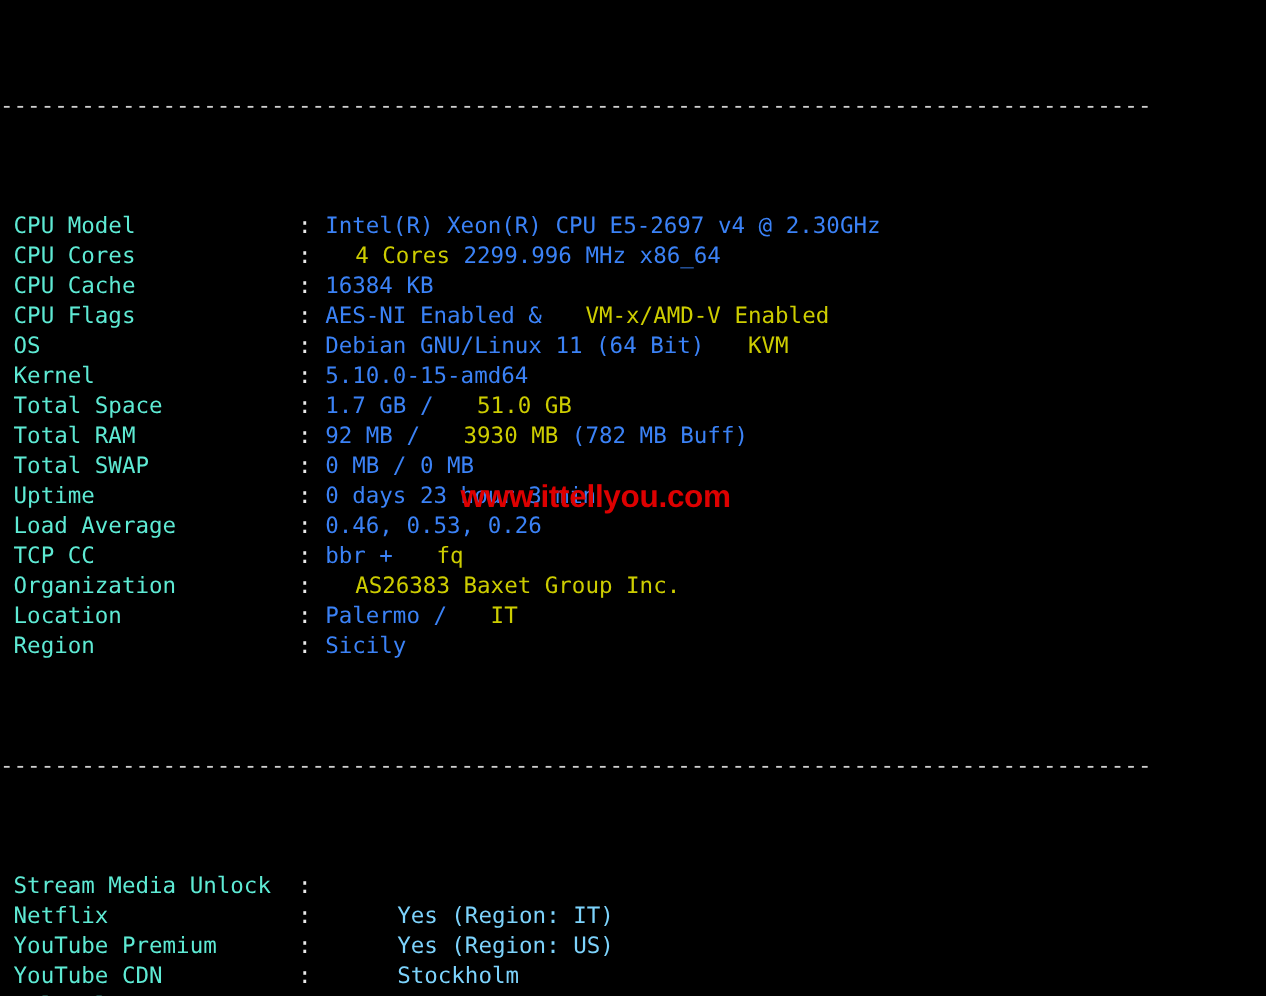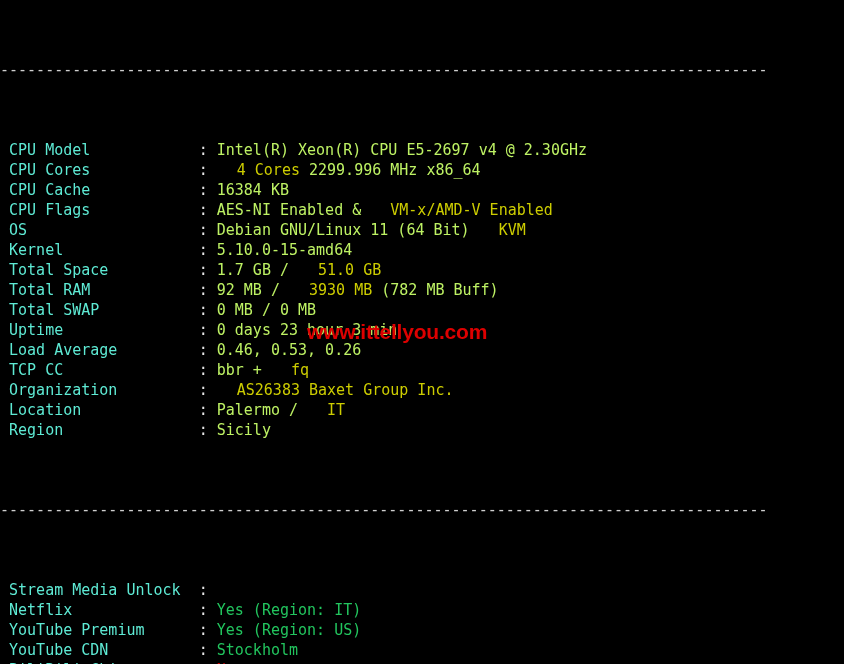--- a/index.html
+++ b/index.html
@@ -35,23 +35,23 @@
   .sep {
     color: #cfcfcf;
     height: 20px;
     line-height: 20px;
     white-space: pre;
     overflow: hidden;
     font-size: 15px;
   }
   .label  { color: #5eead4; }
   .colon  { color: #e8e8e8; }
-  .cyan   { color: #bef264; }
+  .cyan   { color: #3b82f6; }
   .yellow { color: #cdcd00; margin-left: 20px; }
-  .green  { color: #22c55e; }
+  .green  { color: #7dd3fc; margin-left: 48px; }
   .red    { color: #cd0000; }
 
   #watermark {
     position: absolute;
     left: 307px;
     top: 320px;
     color: #dd0000;
     font-family: "Liberation Sans", "DejaVu Sans", sans-serif;
     font-size: 21px;
     font-weight: bold;

